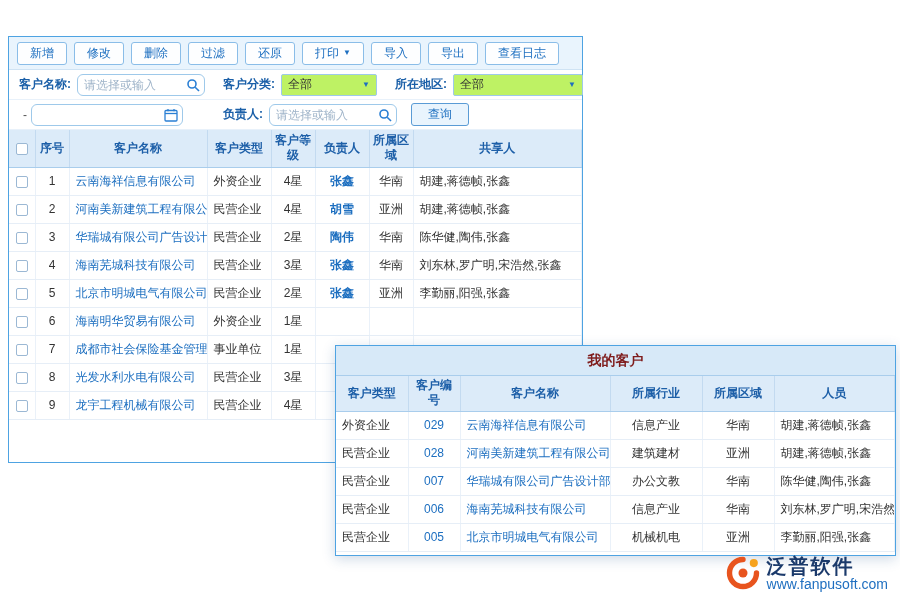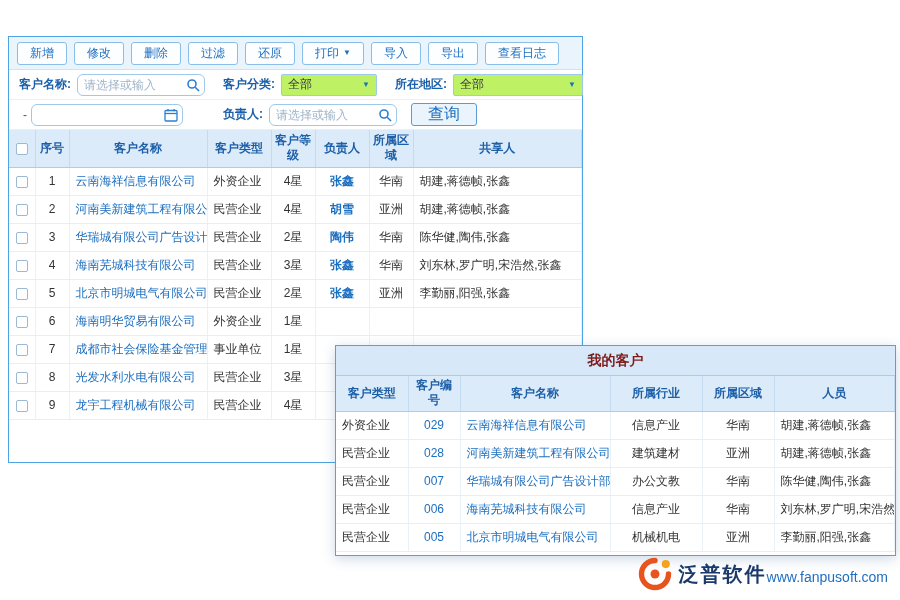--- a/index.html
+++ b/index.html
@@ -69,21 +69,21 @@
   .input-icon { position: absolute; right: 4px; top: 3px; width: 14px; height: 14px; cursor: pointer; }
   .fselect {
     height: 22px; border: 1px solid #9ec9ea; border-radius: 2px; background: #bef264;
     display: flex; align-items: center; justify-content: space-between;
     padding: 0 6px; color: #333; font-size: 12px; cursor: pointer; overflow: hidden;
   }
   .dash { color: #555; margin: 0 4px 0 6px; }
   .search-btn {
     height: 23px; padding: 0 16px; margin-left: 14px;
     border: 1px solid #5a9bd5; background: #e9f4fd; color: #1d6fc0;
-    border-radius: 3px; font-size: 16px; font-family: inherit; cursor: pointer;
+    border-radius: 3px; font-size: 12px; font-family: inherit; cursor: pointer;
   }
 
   .grid { flex: 1 1 auto; overflow: hidden; }
   table { border-collapse: collapse; table-layout: fixed; width: 100%; font-size: 12px; }
   th {
     background: #dcebf9; color: #1d5fa8; font-weight: bold;
     border-right: 1px solid #c3daf0; border-bottom: 1px solid #a9cdec;
     height: 37px; padding: 2px 3px; text-align: center; line-height: 15px;
     overflow: hidden; white-space: normal; word-break: break-all;
   }
@@ -112,21 +112,21 @@
   .overlay-title {
     flex: 0 0 30px; background: #d7e9f8; border-bottom: 1px solid #a9cdec;
     display: flex; align-items: center; justify-content: center;
     font-size: 14px; font-weight: bold; color: #7f1d1d;
   }
   .overlay th { height: 35px; }
   .overlay td { height: 28px; }
 
   
   .logo { position: absolute; right: 12px; bottom: 8px; display: flex; align-items: center; gap: 6px; z-index: 6; }
-  .logo-texts { display: flex; align-items: flex-start; line-height: 1.1; }
+  .logo-texts { display: flex; flex-direction: column; align-items: flex-start; line-height: 1.1; }
   .logo-name { font-size: 20px; font-weight: bold; color: #1b3a6b; letter-spacing: 2px; }
   .logo-url { font-size: 14px; color: #1f6fc0; align-self: flex-end; }
 </style>
 </head>
 <body>
 
 <div class="main-panel">
 
 
   <div class="toolbar">

